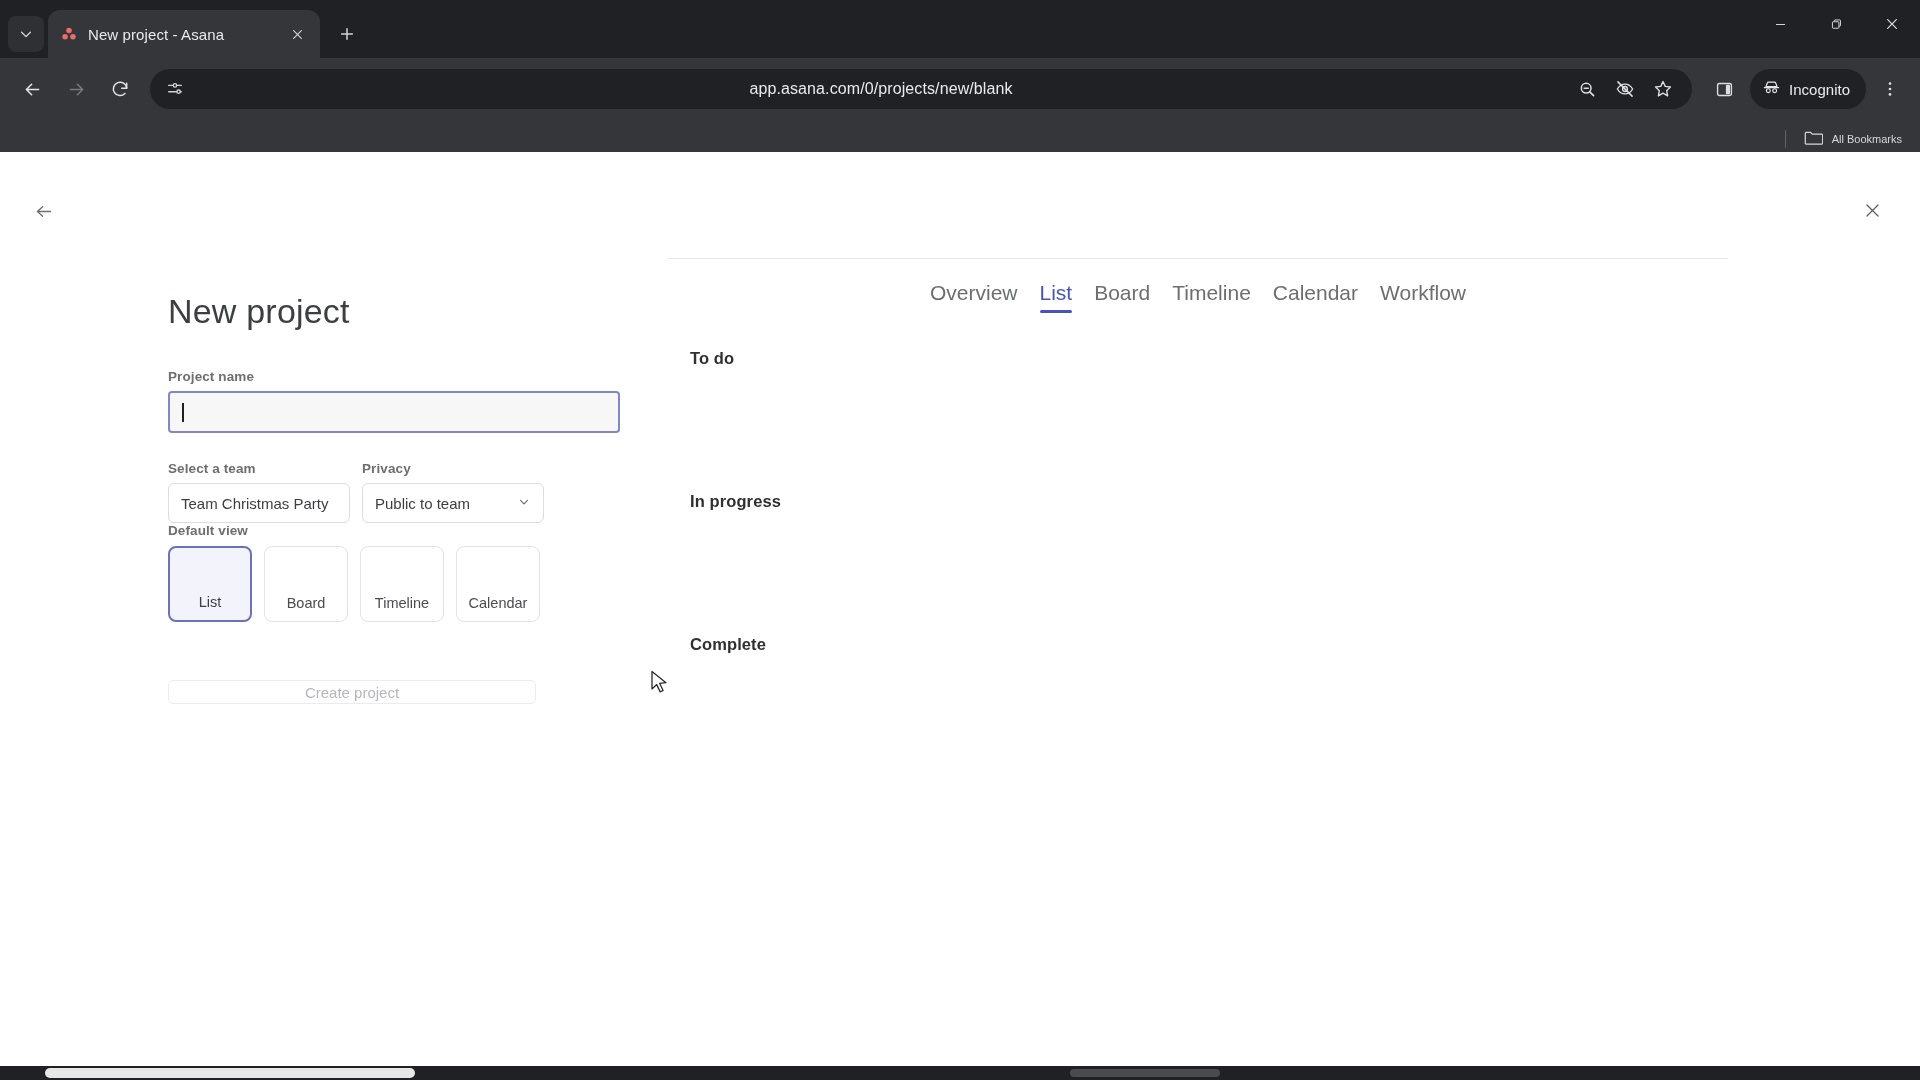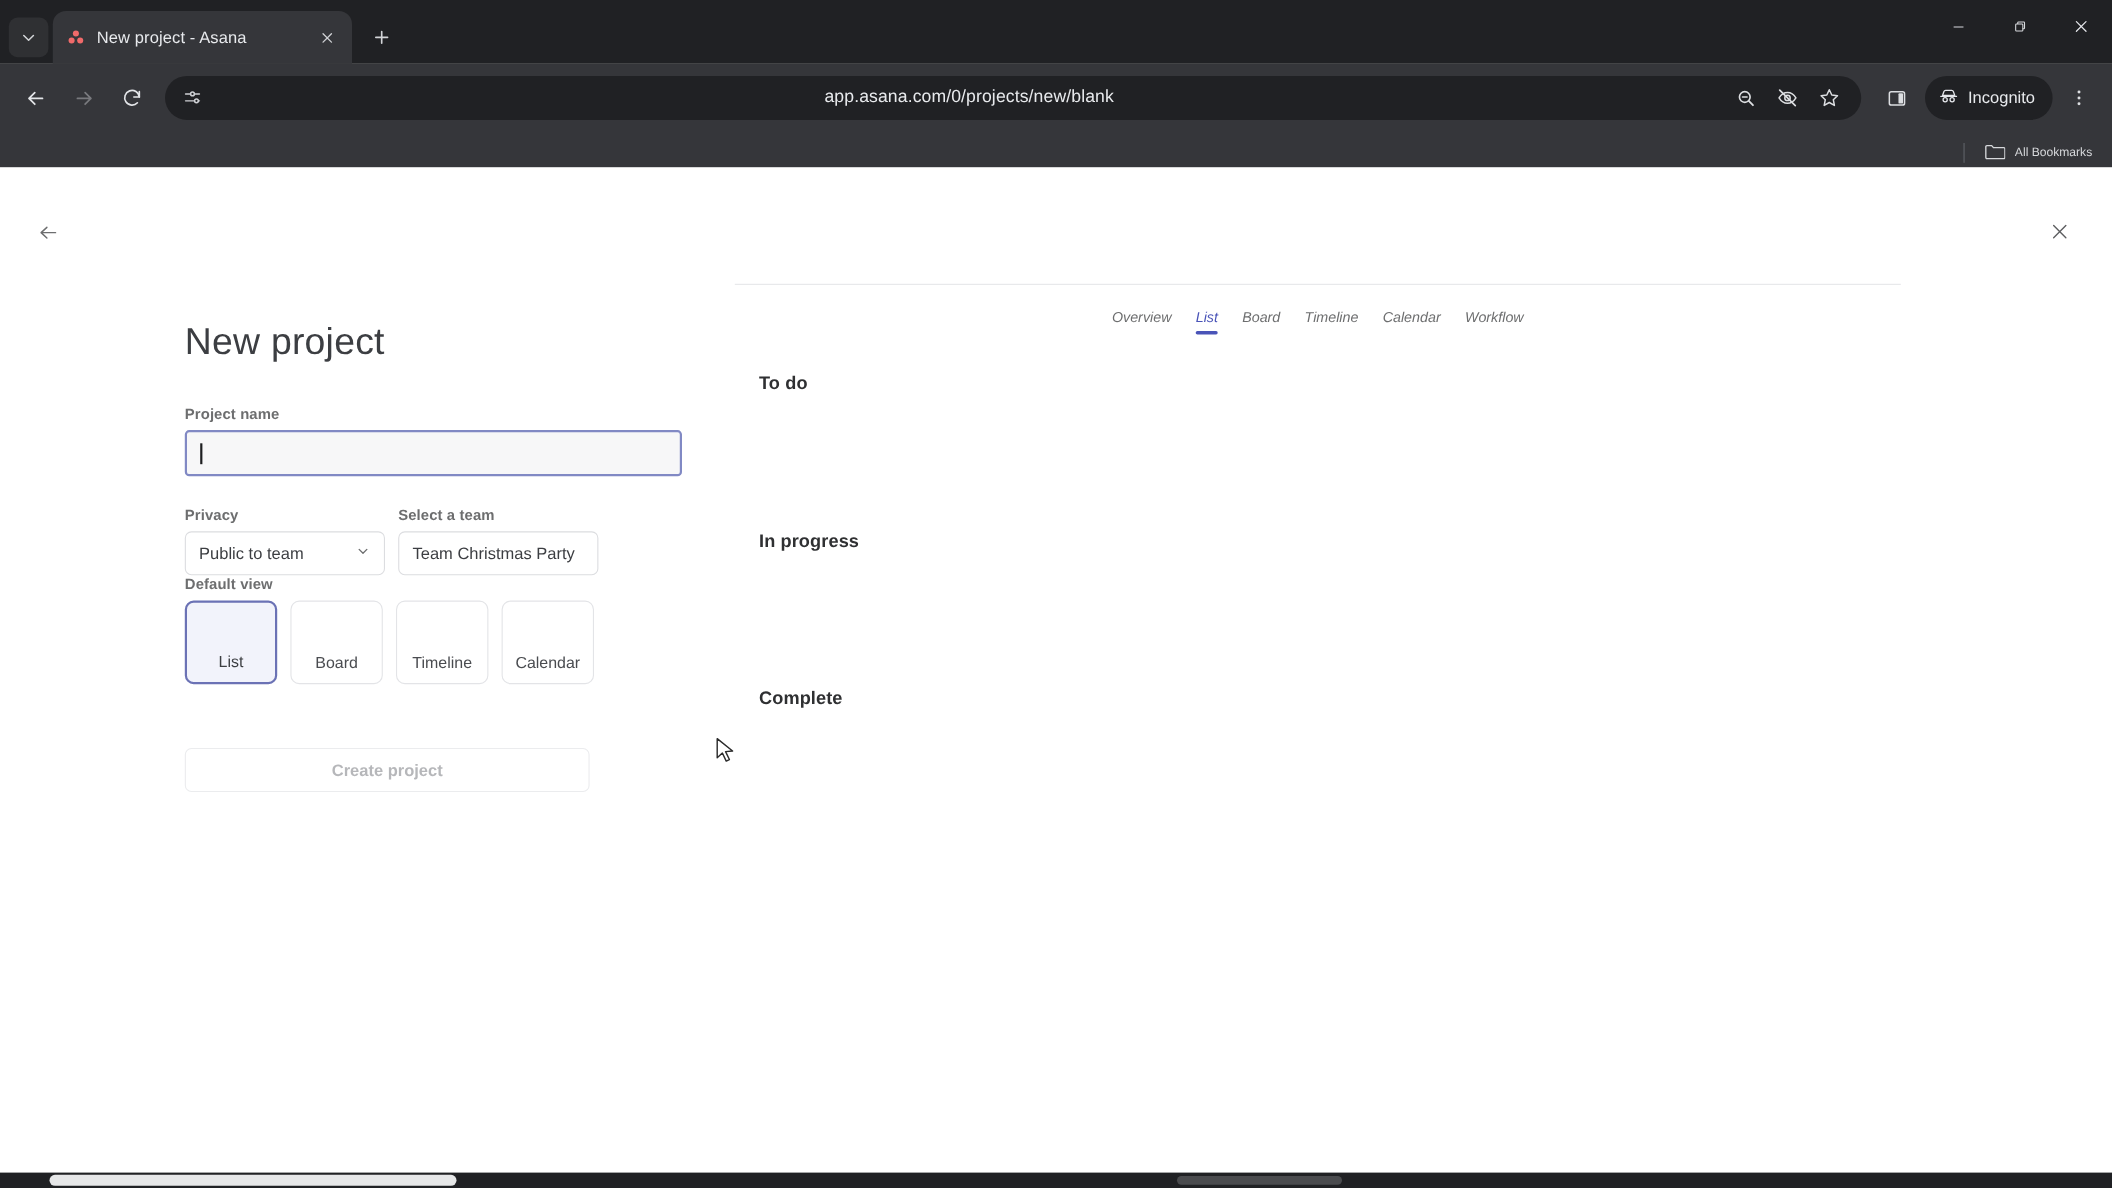--- a/index.html
+++ b/index.html
@@ -247,30 +247,29 @@
   }
   .view-card.selected {
     border: 2px solid #6b72b5;
     background: #f2f3fb;
     color: #3c3e42;
   }
 
   .create-btn {
     margin-top: 58px;
     width: 368px;
-    height: 40px;
+    height: 24px;
     border: 1px solid #ebecee;
     border-radius: 6px;
     background: #ffffff;
     color: #b6b7ba;
     font-size: 15px;
     display: flex;
     align-items: center;
     justify-content: center;
-    font-weight: bold;
   }
 
   
   .preview-col {
     flex: 1 1 auto;
     padding-top: 48px;
     padding-right: 130px;
     padding-left: 48px;
     min-width: 0;
   }
@@ -281,25 +280,24 @@
     max-width: 1060px;
     margin-bottom: 22px;
   }
   .preview-tabs {
     display: flex;
     gap: 22px;
     justify-content: center;
     max-width: 1060px;
   }
   .ptab {
-    font-size: 13px;
+    font-size: 21px;
     color: #6d6e6f;
     padding-bottom: 8px;
     position: relative;
-    font-style: italic;
   }
   .ptab.active { color: #4a54b8; font-weight: 400; }
   .ptab.active::after {
     content: "";
     position: absolute;
     left: 0; right: 0; bottom: 0;
     height: 3px;
     background: #4a54b8;
     border-radius: 2px;
   }
@@ -516,34 +514,34 @@
         <div>
           <div class="field-label">Project name</div>
           <div class="project-name-input">
             <span class="caret"></span>
             <span></span>
           </div>
         </div>
 
         <div class="field-row">
           <div class="field-block">
+            <div class="field-label">Select a team</div>
+            <div class="select-box team-select">
+              <span>Team Christmas Party</span>
+            </div>
+          </div>
+          <div class="field-block">
             <div class="field-label">Privacy</div>
             <div class="select-box privacy-select">
               <span>Public to team</span>
               <span>
                 <svg viewBox="0 0 16 16" width="14" height="14">
                   <path d="M4 6.2l4 4 4-4" fill="none" stroke="#6d6e6f" stroke-width="1.4" stroke-linecap="round" stroke-linejoin="round"></path>
                 </svg>
               </span>
-            </div>
-          </div>
-          <div class="field-block">
-            <div class="field-label">Select a team</div>
-            <div class="select-box team-select">
-              <span>Team Christmas Party</span>
             </div>
           </div>
         </div>
 
         <div class="default-view-wrap">
           <div class="field-label">Default view</div>
           <div class="view-cards">
             <div class="view-card selected">
               <span>List</span>
             </div>

